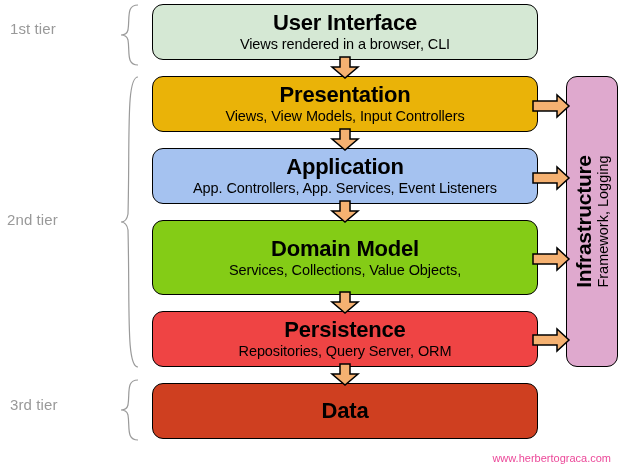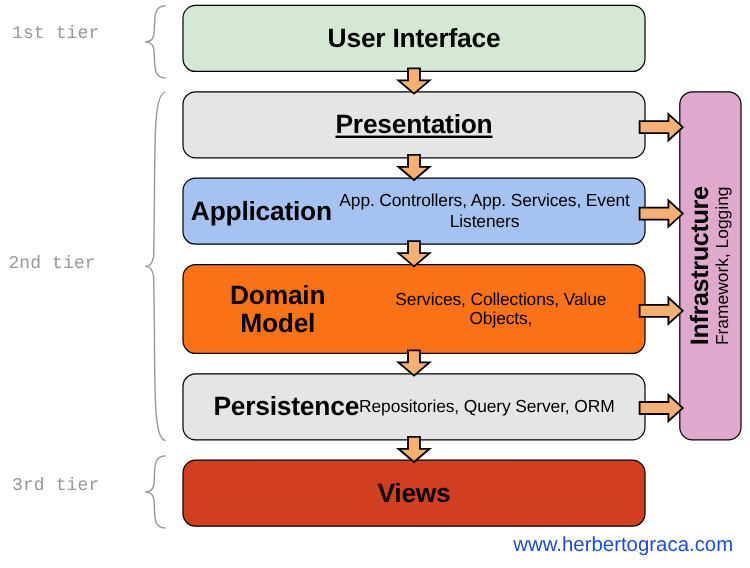--- a/index.html
+++ b/index.html
@@ -19,21 +19,21 @@
   #diagram {
     position: absolute;
     inset: 0;
   }
 
   
   .tier-label {
     position: absolute;
     color: #999999;
     font-size: 15px;
-    font-family: Liberation Mono, monospace;
+    font-family: Liberation Sans, sans-serif;
     white-space: nowrap;
     text-align: left;
     letter-spacing: 0.1px;
   }
 
   
   .brace-svg {
     position: absolute;
     overflow: visible;
   }
@@ -43,20 +43,21 @@
     stroke-width: 1.2;
   }
 
   
   .layer-box {
     position: absolute;
     box-sizing: border-box;
     border: 1.6px solid #000000;
     border-radius: 11px;
     display: flex;
+    flex-direction: column;
     align-items: center;
     justify-content: center;
     text-align: center;
     padding: 2px 6px;
   }
   .layer-title {
     font-size: 22px;
     font-weight: bold;
     line-height: 1.08;
     letter-spacing: -0.2px;
@@ -108,22 +109,22 @@
   .arrow-svg polygon {
     fill: #f5b171;
     stroke: #000000;
     stroke-width: 1.5;
     stroke-linejoin: miter;
   }
 
   
   #watermark {
     position: absolute;
-    color: #1d4ed8;
-    font-size: 17px;
+    color: #ec4899;
+    font-size: 11px;
     font-family: "Liberation Sans", sans-serif;
     white-space: nowrap;
   }
 </style>
 </head>
 <body>
 
 <div id="diagram">
 
   <div class="tier-label" id="tier-1-label" style="left:10px; top:20px;">1st tier</div>
@@ -137,49 +138,55 @@
   <svg class="brace-svg" id="brace-2" style="left:104px; top:76px;" width="40" height="292" viewBox="0 0 40 292">
     <path d="M 34 1 C 22 1 26 60 24 138 C 23 144 20 146 17 146 C 20 146 23 148 24 154 C 26 232 22 291 34 291"></path>
   </svg>
 
   <svg class="brace-svg" id="brace-3" style="left:104px; top:379px;" width="40" height="62" viewBox="0 0 40 62">
     <path d="M 34 1 C 22 1 26 14 24 26 C 23 30 20 31 17 31 C 20 31 23 32 24 36 C 26 48 22 61 34 61"></path>
   </svg>
 
   <div class="layer-box" id="box-user-interface" style="left:152px; top:4px; width:386px; height:56px; background:#d5e8d4;">
     <div class="layer-title">User Interface</div>
-  </div>
-
-  <div class="layer-box" id="box-presentation" style="left:152px; top:76px; width:386px; height:56px; background:#e5e5e5;text-decoration:underline;">
+    <div class="layer-sub">
+      <span class="sub-line">Views rendered in a browser, CLI</span>
+    </div>
+  </div>
+
+  <div class="layer-box" id="box-presentation" style="left:152px; top:76px; width:386px; height:56px; background:#eab308;">
     <div class="layer-title">Presentation</div>
+    <div class="layer-sub">
+      <span class="sub-line">Views, View Models, Input Controllers</span>
+    </div>
   </div>
 
   <div class="layer-box" id="box-application" style="left:152px; top:148px; width:386px; height:56px; background:#a5c2f0;">
     <div class="layer-title">Application</div>
     <div class="layer-sub">
       <span class="sub-line">App. Controllers, App. Services, Event Listeners</span>
     </div>
   </div>
 
-  <div class="layer-box" id="box-domain-model" style="left:152px; top:220px; width:386px; height:75px; background:#f97316;">
+  <div class="layer-box" id="box-domain-model" style="left:152px; top:220px; width:386px; height:75px; background:#84cc16;">
     <div class="layer-title">Domain Model</div>
     <div class="layer-sub">
       <span class="sub-line">Services, Collections, Value Objects,</span>
     </div>
   </div>
 
-  <div class="layer-box" id="box-persistence" style="left:152px; top:311px; width:386px; height:56px; background:#e5e5e5;">
+  <div class="layer-box" id="box-persistence" style="left:152px; top:311px; width:386px; height:56px; background:#ef4444;">
     <div class="layer-title">Persistence</div>
     <div class="layer-sub">
       <span class="sub-line">Repositories, Query Server, ORM</span>
     </div>
   </div>
 
   <div class="layer-box" id="box-data" style="left:152px; top:383px; width:386px; height:56px; background:#cf3f20;">
-    <div class="layer-title">Views</div>
+    <div class="layer-title">Data</div>
   </div>
 
   <div id="infrastructure-box" style="left:566px; top:76px; width:52px; height:291px; background:#dfa9ce;">
     <div class="infra-rotate">
       <div class="infra-title">Infrastructure</div>
       <div class="infra-sub">Framework, Logging</div>
     </div>
   </div>
 
   <svg class="arrow-svg" style="left:331px; top:57px;" width="28" height="22" viewBox="0 0 28 22">

